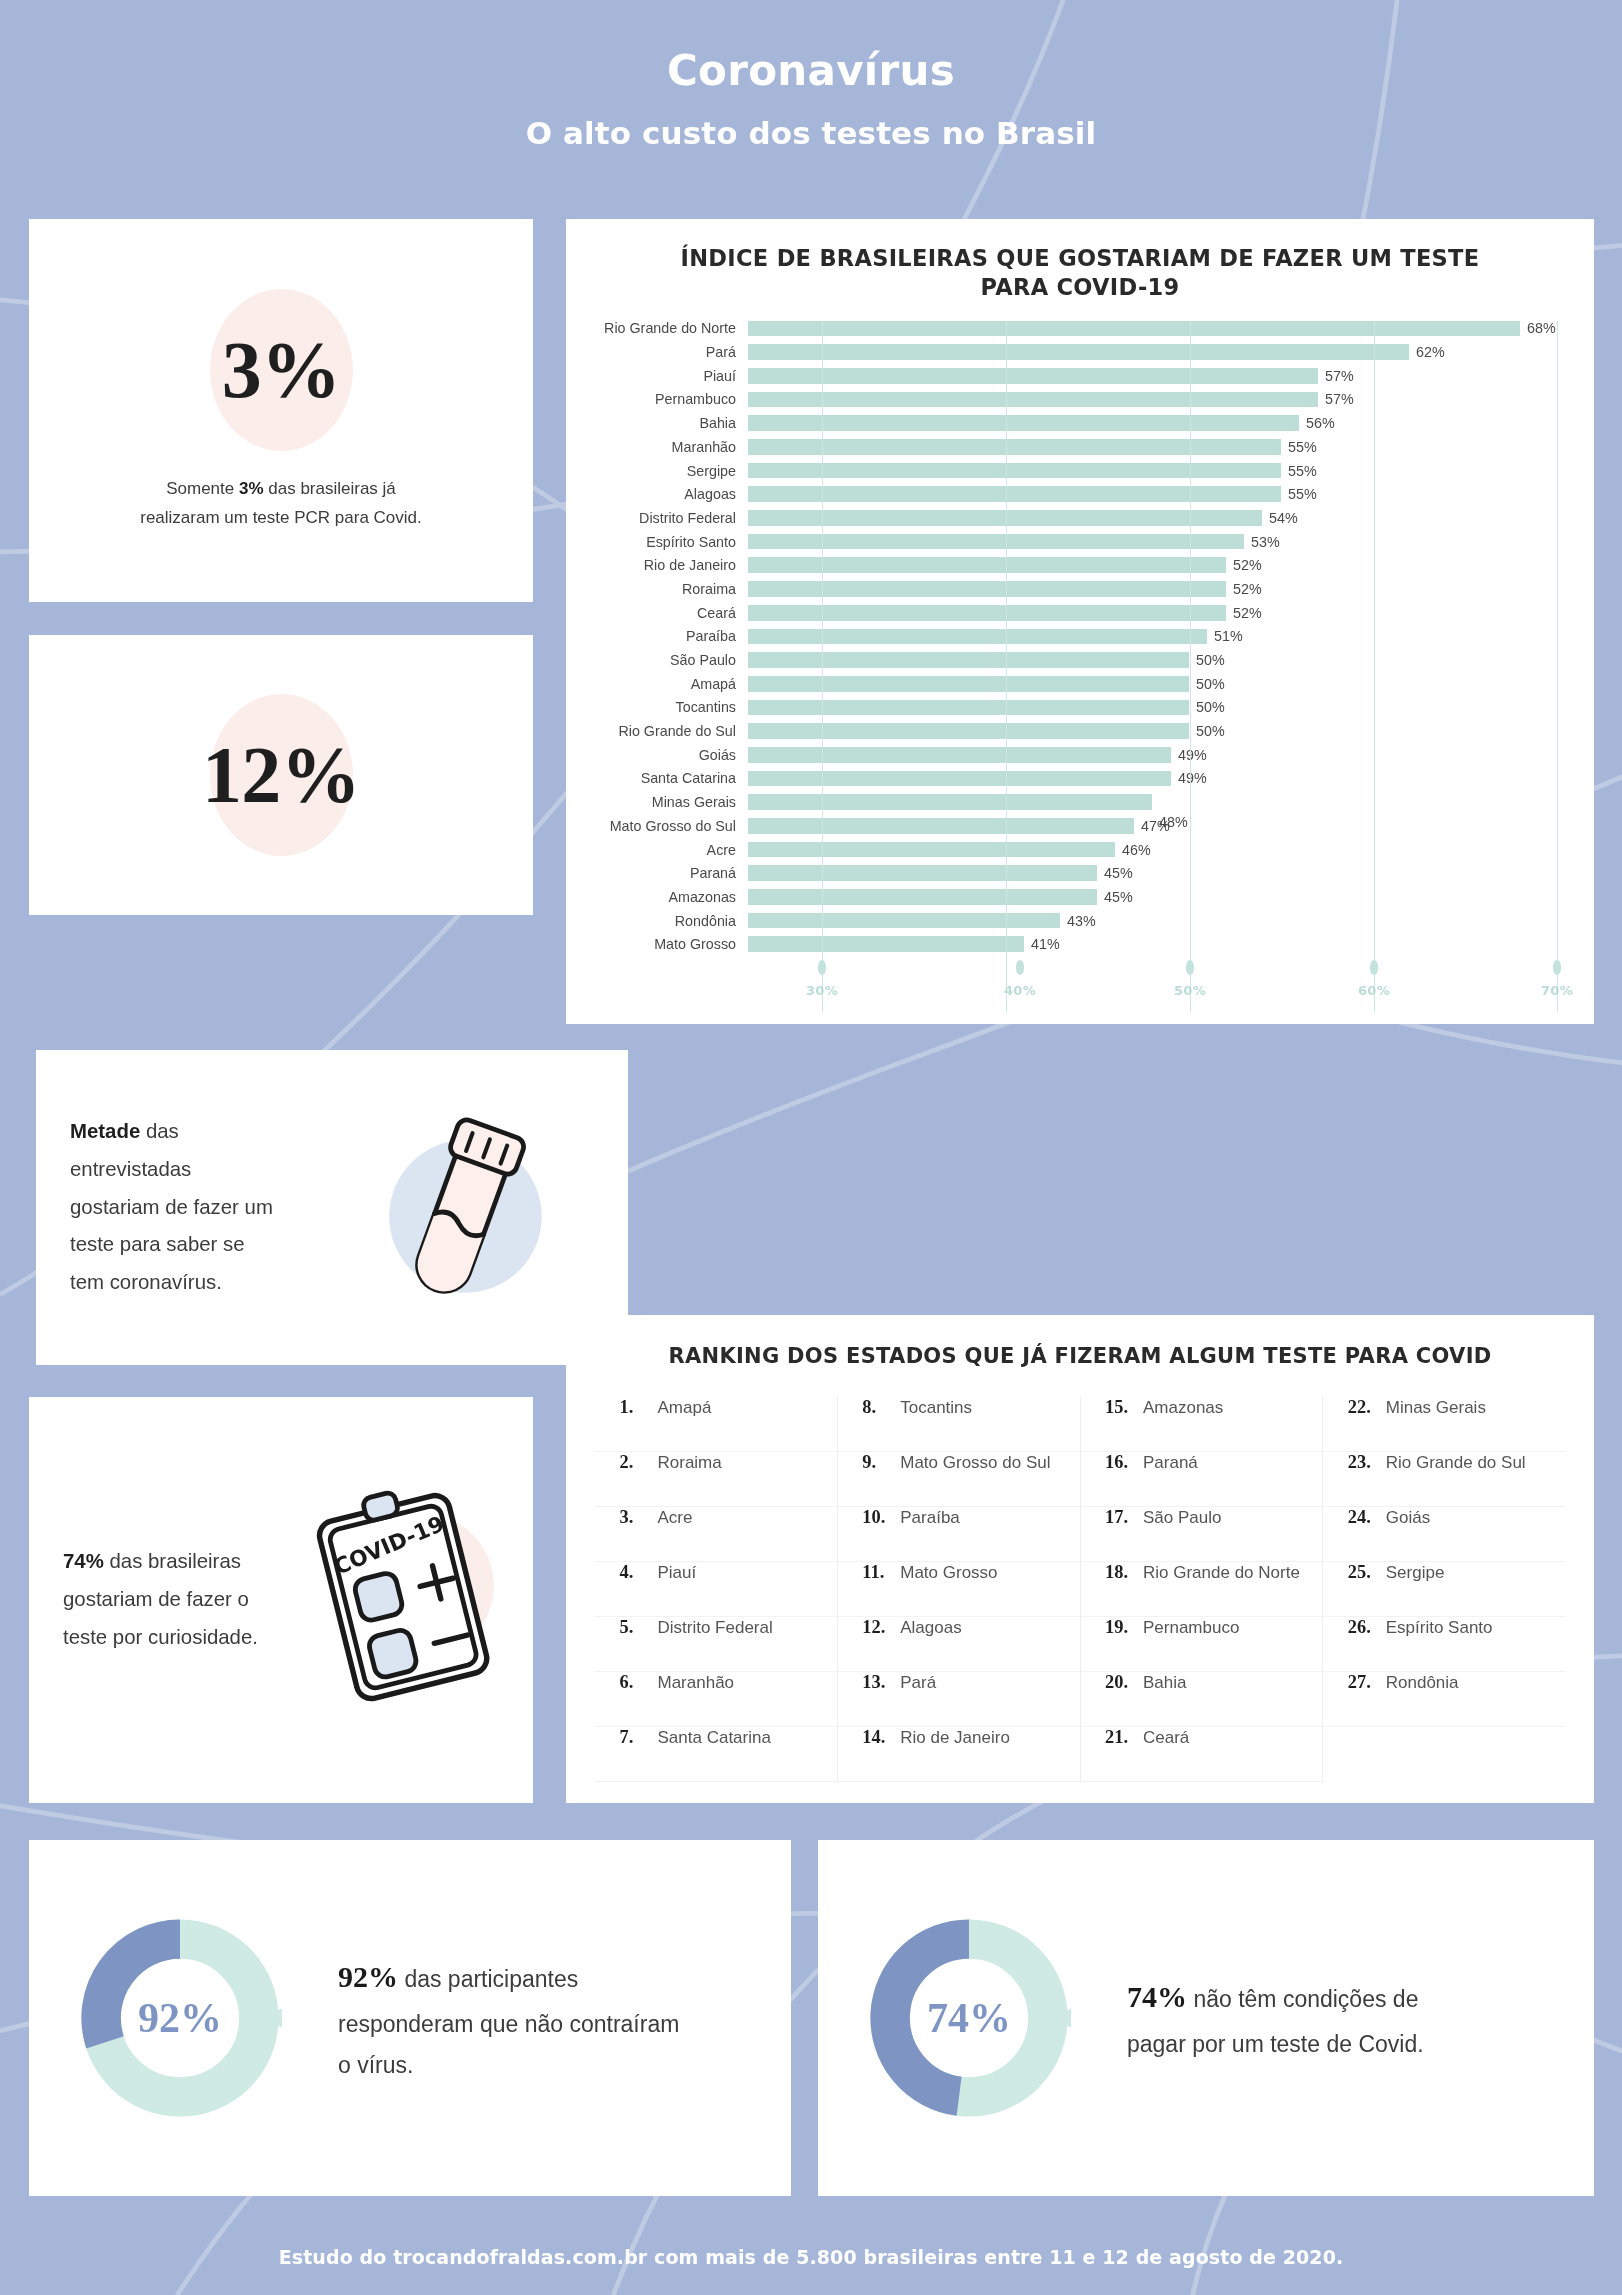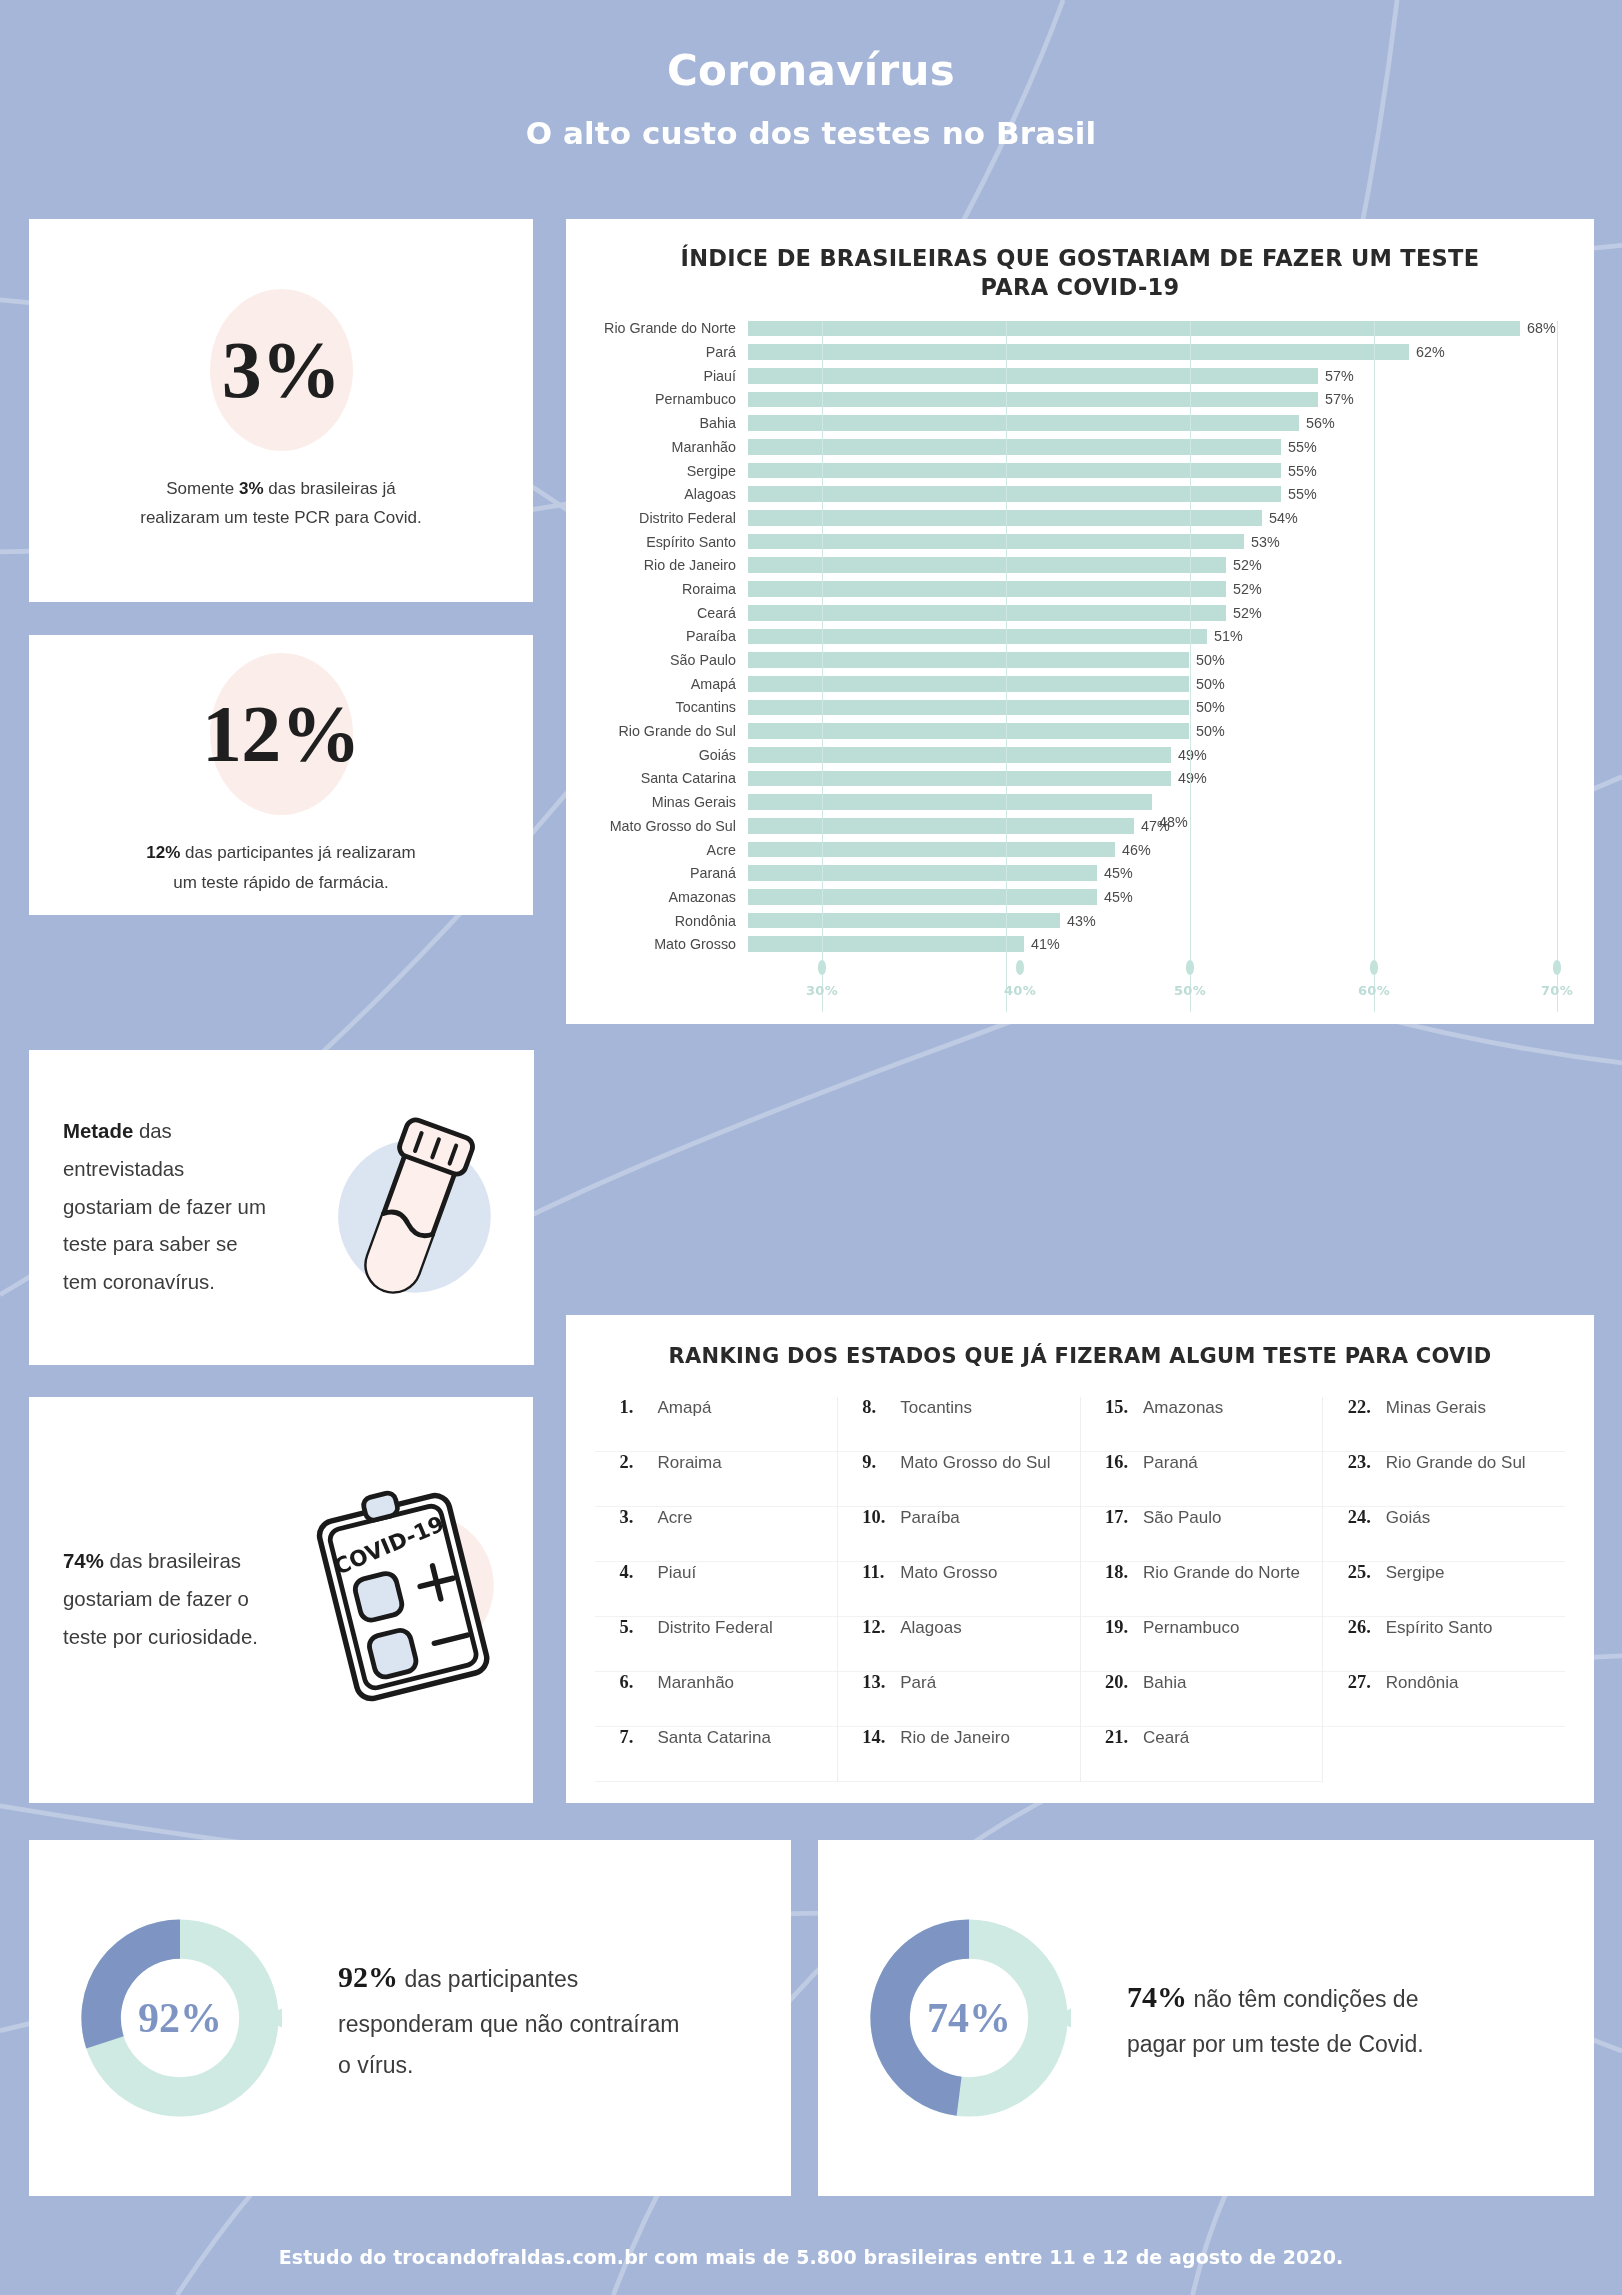--- a/index.html
+++ b/index.html
@@ -154,26 +154,23 @@
     </div>
     <div class="stat-desc">
       <span>Somente </span><b>3%</b><span> das brasileiras já realizaram um teste PCR para Covid.</span>
     </div>
   </div>
 
   <div class="card stat-card" style="left:29px;top:635px;width:504px;height:280px;">
     <div class="blob">
       <span class="big-num">12%</span>
     </div>
-    <div class="stat-desc">
-      <b>12%</b><span> das participantes já realizaram um teste rápido de farmácia.</span>
-    </div>
-  </div>
-
-  <div class="card illus-card" style="left:29px;top:1050px;width:505px;height:315px;gap:17px;">
+  </div>
+
+  <div class="card illus-card" style="left:36px;top:1050px;width:592px;height:315px;gap:17px;">
     <div class="illus-text">
       <b>Metade</b><span> das entrevistadas gostariam de fazer um teste para saber se tem coronavírus.</span>
     </div>
     <div class="illus-art">
       <svg width="218" height="225" viewBox="0 0 320 330">
         <circle cx="168" cy="178" r="112" fill="#dbe5f2"></circle>
         <g transform="rotate(20 160 165)">
           <path d="M128,92 L206,92 L206,252 a39,39 0 0 1 -78,0 Z" fill="#fdf0ec" stroke="#1a1a1a" stroke-width="7" stroke-linejoin="round"></path>
           <path d="M128,186 q20,-16 39,2 q20,18 39,2 L206,252 a39,39 0 0 1 -78,0 Z" fill="#fdf0ec" stroke="none"></path>
           <path d="M128,186 q20,-16 39,2 q20,18 39,2" fill="none" stroke="#1a1a1a" stroke-width="7" stroke-linecap="round"></path>

